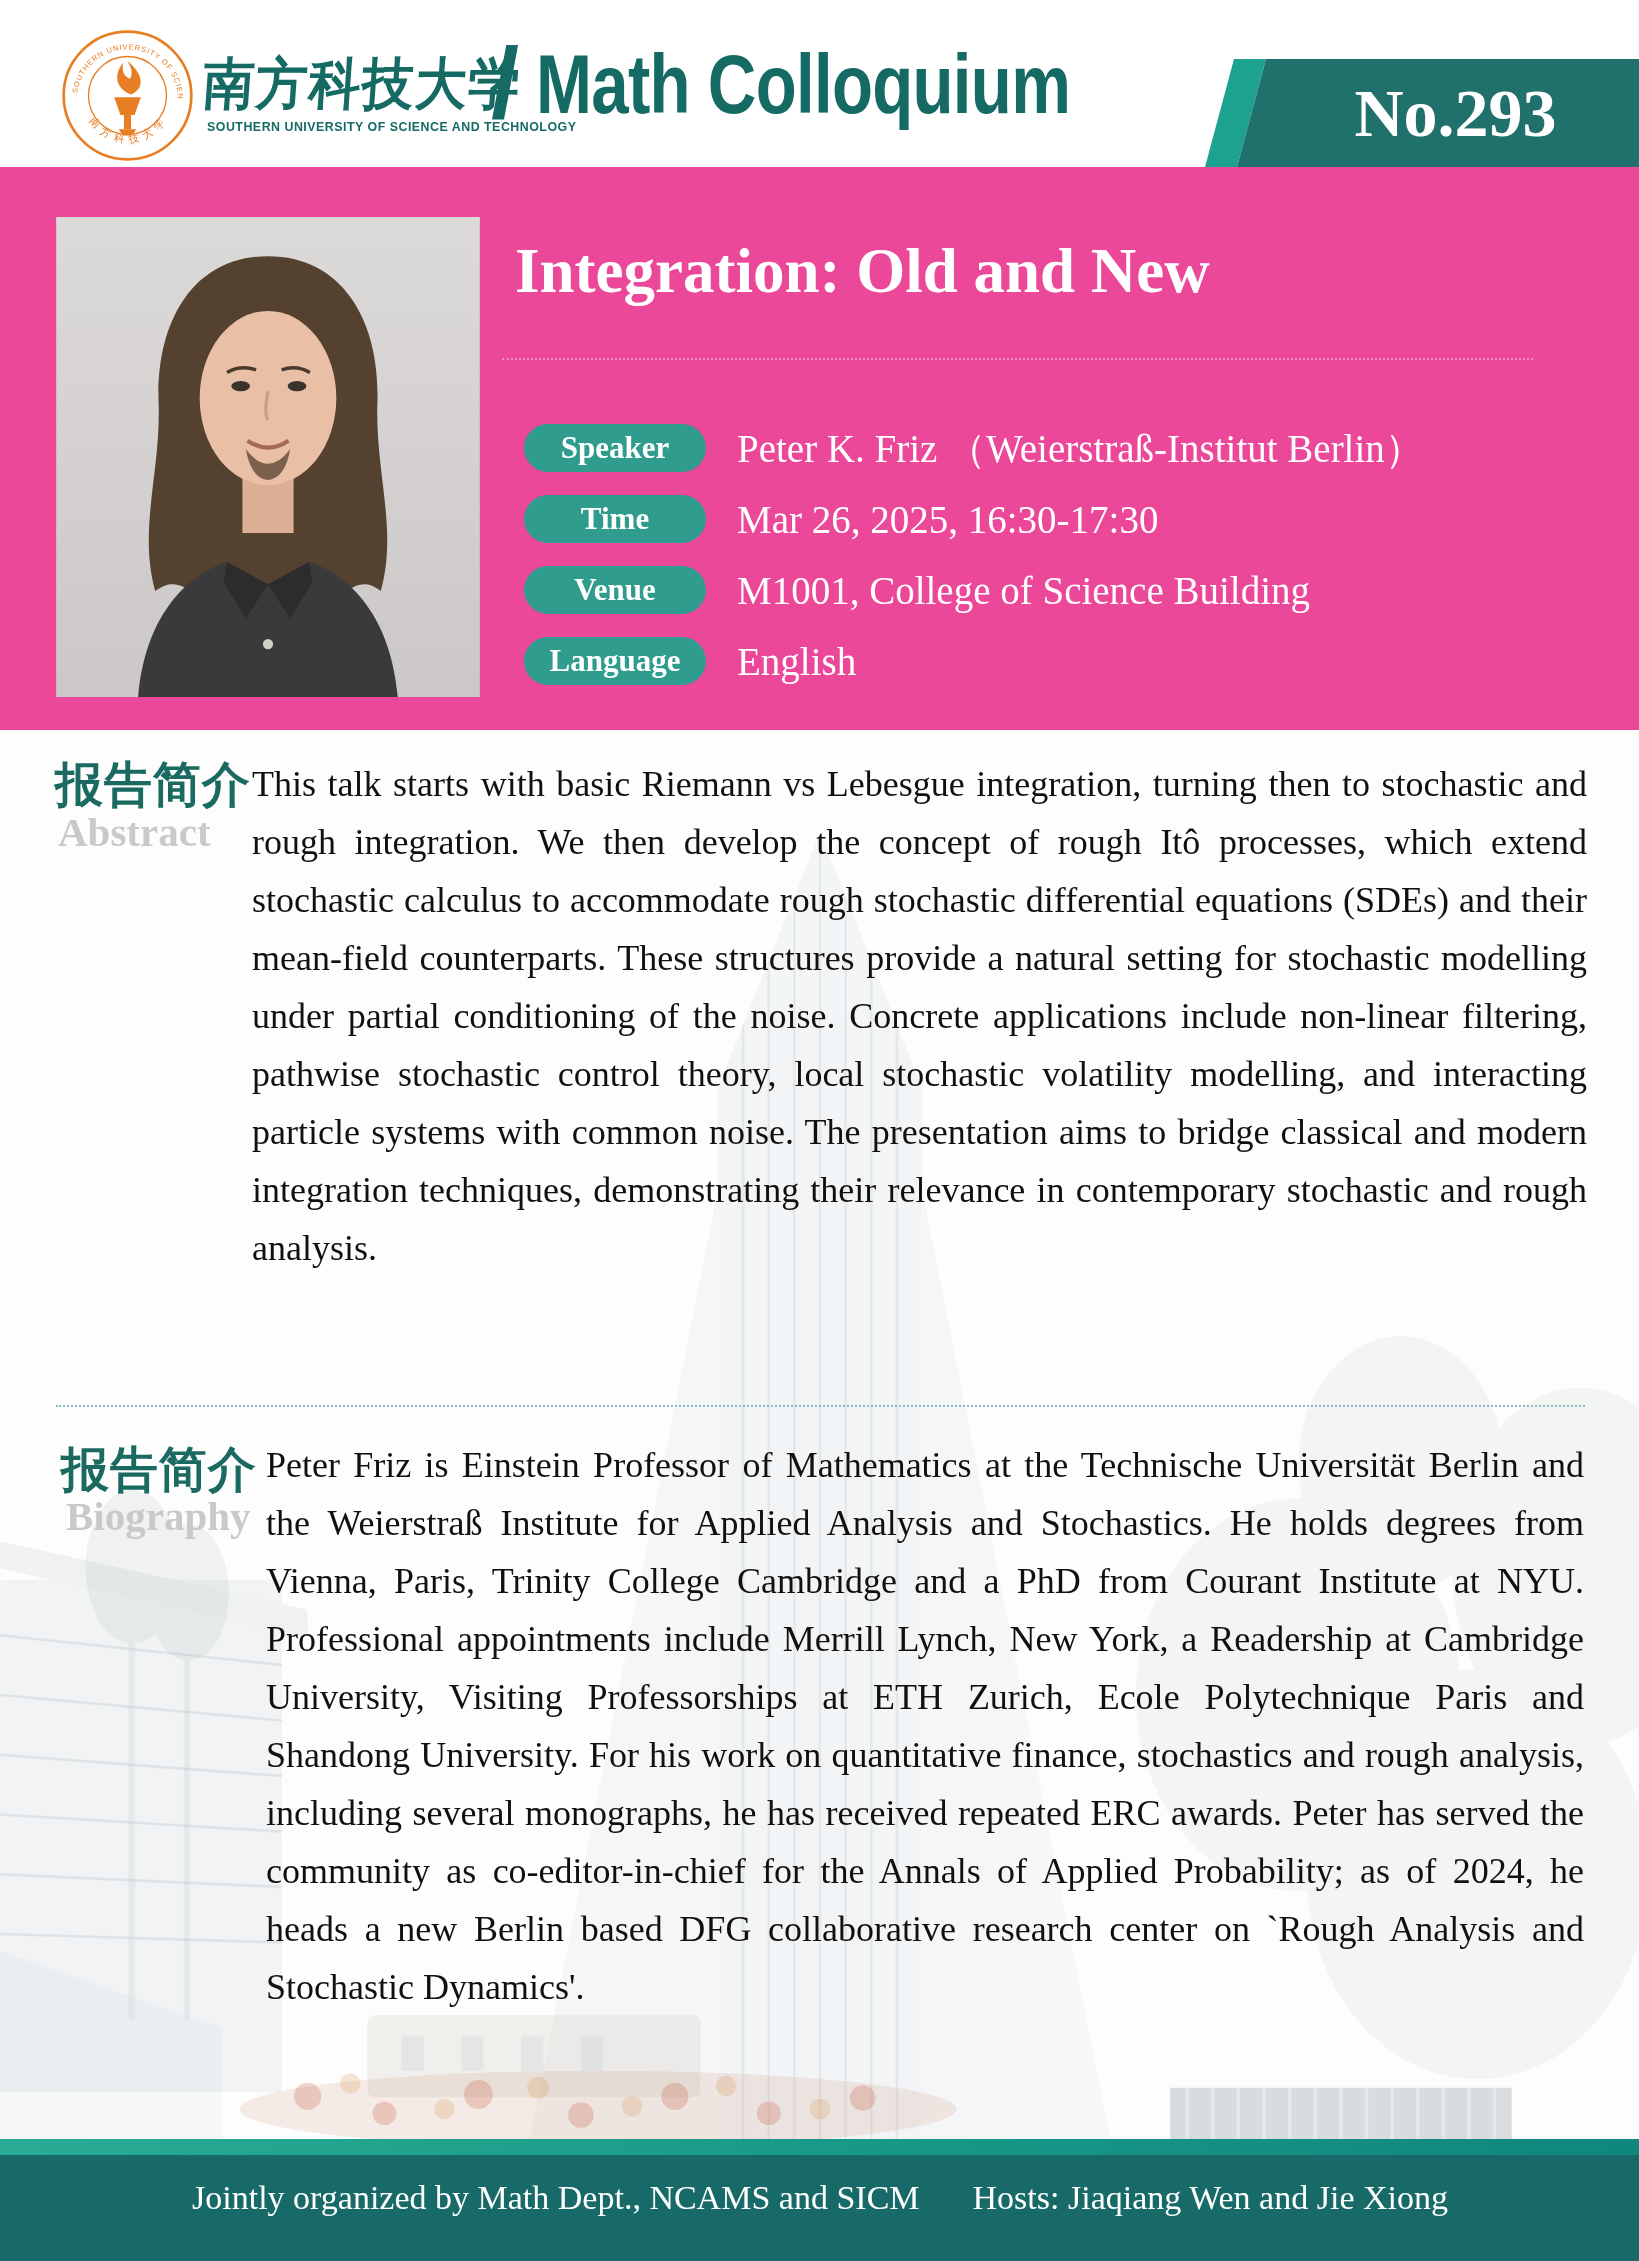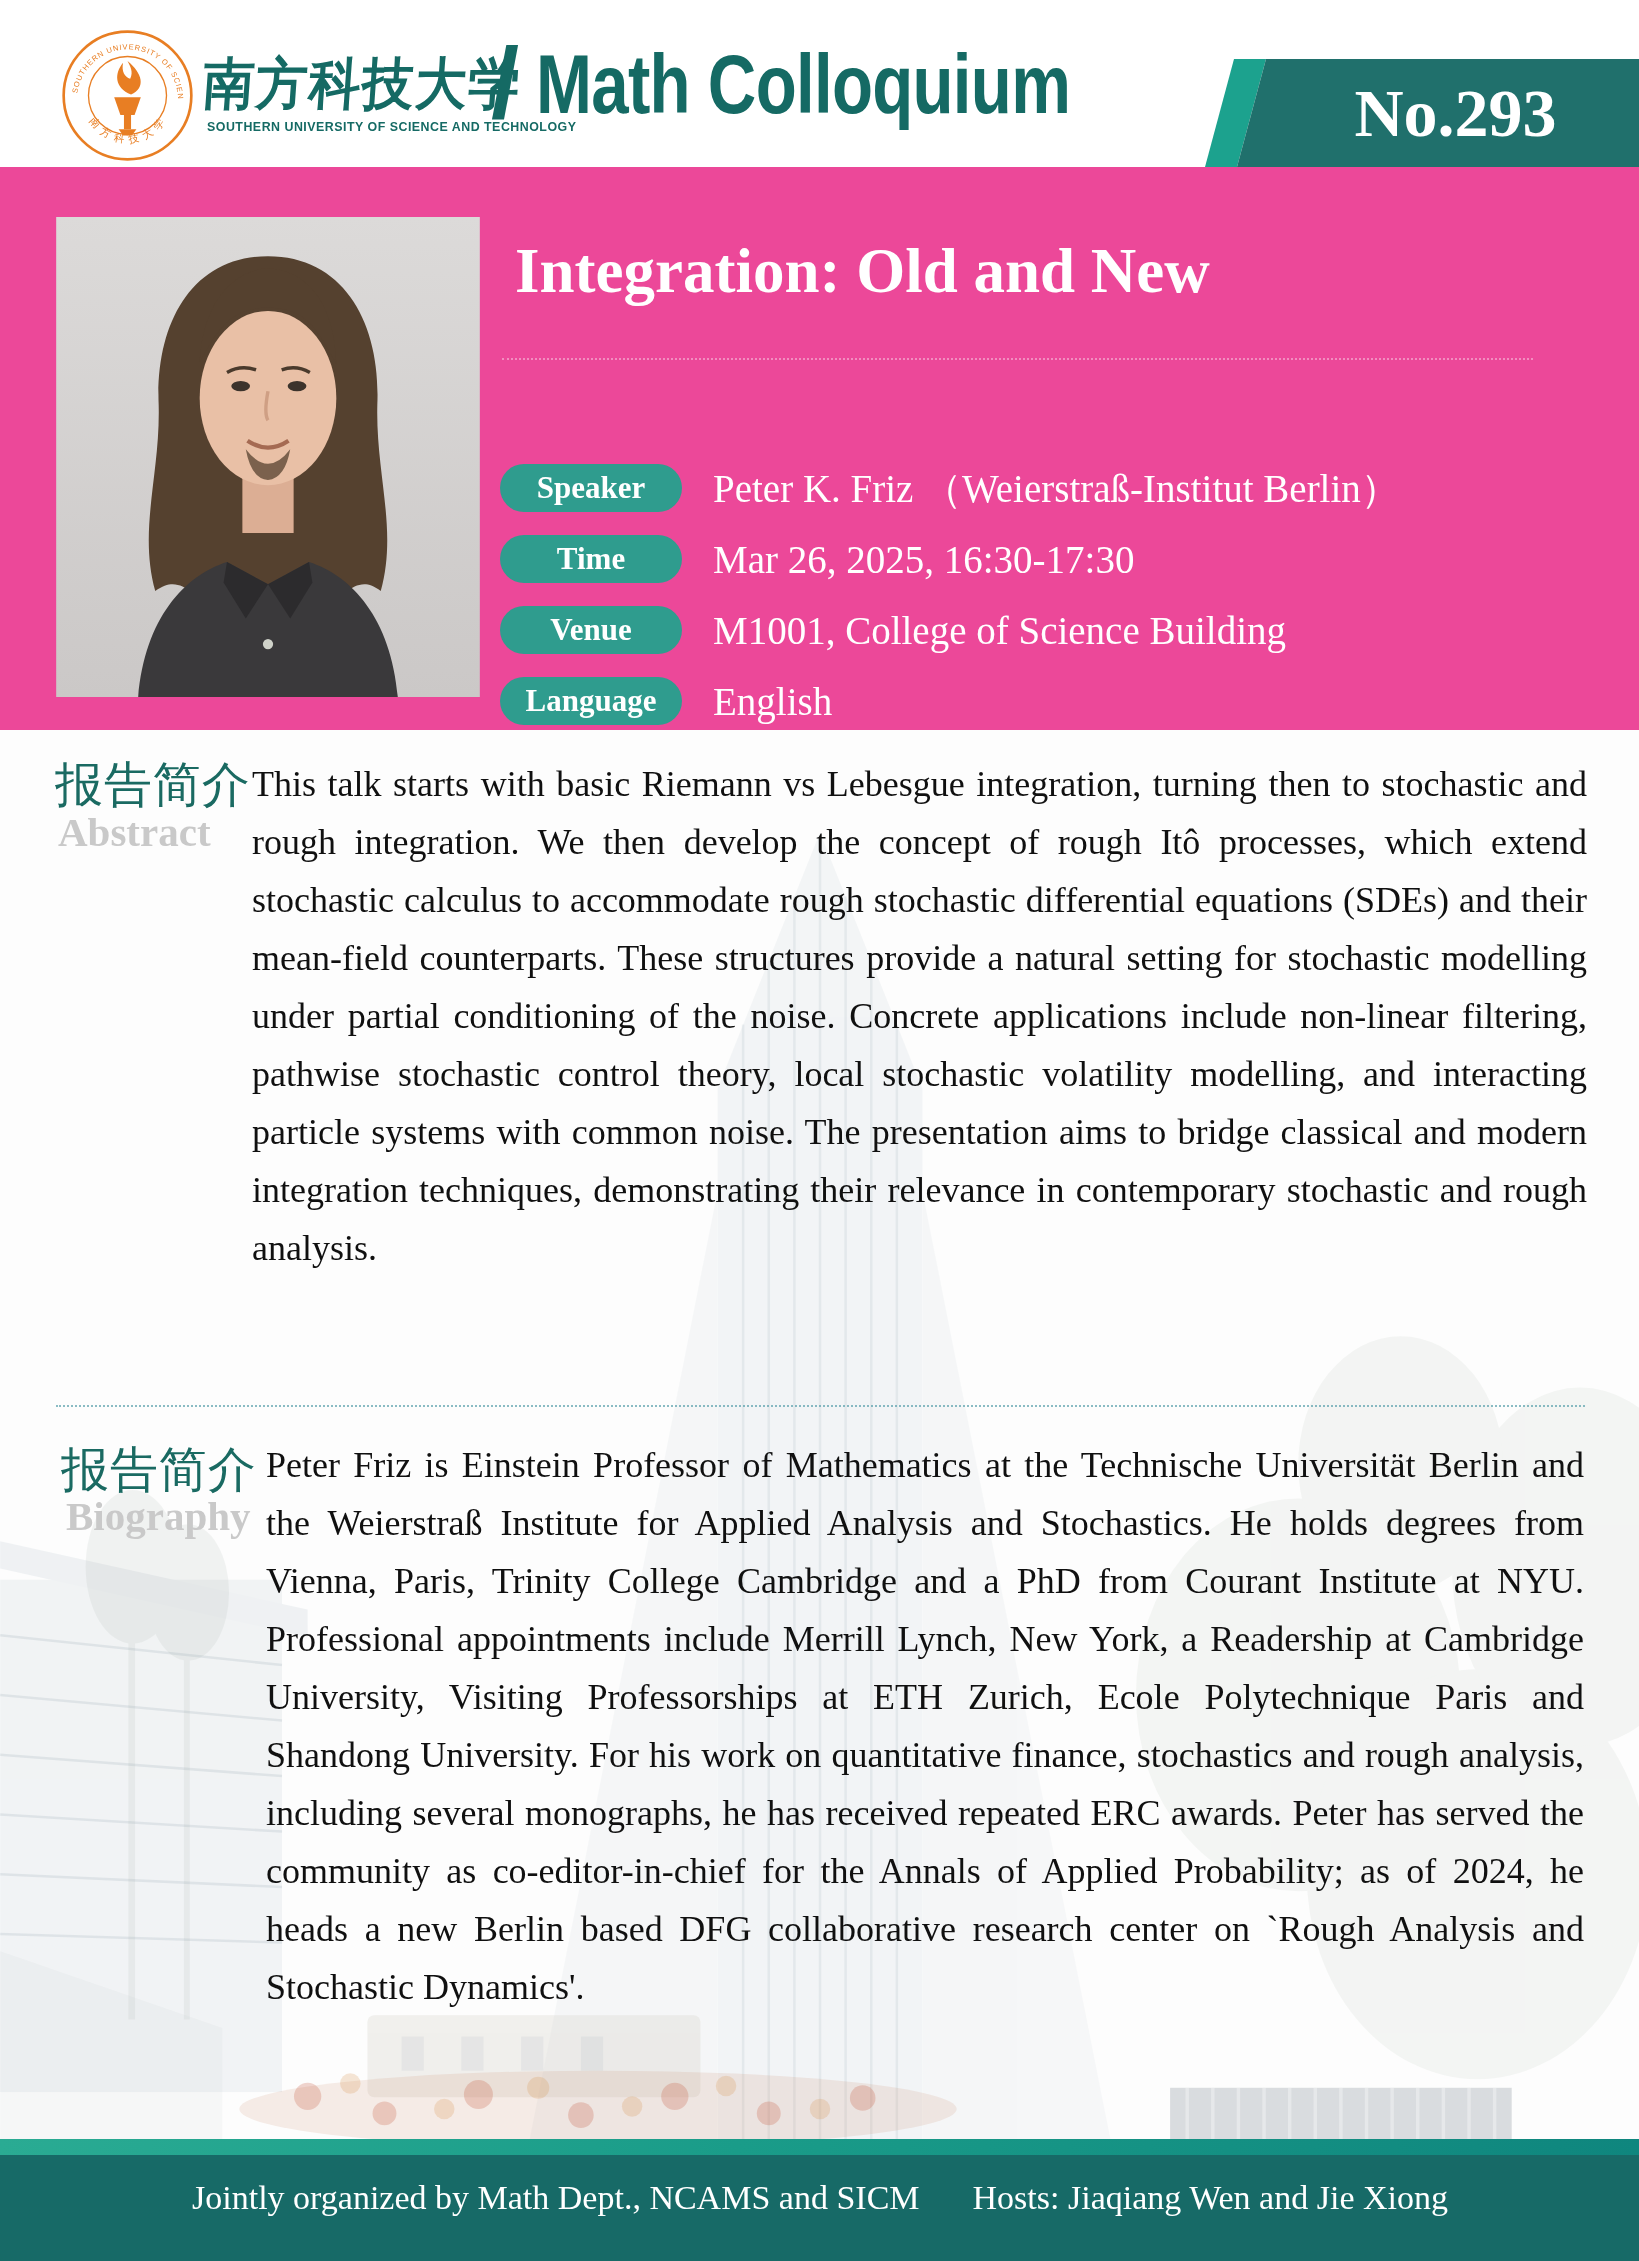--- a/index.html
+++ b/index.html
@@ -29,31 +29,31 @@
   .badge-no{position:absolute;left:145px;top:12px;width:265px;text-align:center;
          color:#ffffff;font-weight:700;font-size:68px;line-height:85px;white-space:nowrap;}
 
   
   .hero{left:0;top:167px;width:1640px;height:563px;background:#ec4899;}
   .photo{left:56px;top:50px;width:424px;height:480px;}
   .talk-title{left:515px;top:68px;width:1025px;color:#ffffff;font-weight:700;
          font-size:63px;line-height:72px;white-space:nowrap;}
   .title-divider{left:502px;top:191px;width:1031px;height:0;
          border-top:2.6px dotted rgba(255,255,255,.38);}
-  .info-row{left:500px;height:48px;width:1110px;margin-top:40px;}
+  .info-row{left:524px;height:48px;width:1110px;}
   .info-pill{position:absolute;left:0;top:0;width:182px;height:48px;border-radius:24px;
          background:#2f9c8e;color:#ffffff;font-weight:700;font-size:31px;line-height:48px;
          text-align:center;white-space:nowrap;}
   .info-value{position:absolute;left:213px;top:0;color:#ffffff;font-size:39px;line-height:50px;white-space:nowrap;}
   .row-0{top:257px;} .row-1{top:328px;} .row-2{top:399px;} .row-3{top:470px;}
 
   
   .body-bg{left:0;top:730px;width:1640px;height:1409px;background:#fdfdfd;}
   .watermark{left:0;top:730px;width:1640px;height:1409px;pointer-events:none;}
-  .label-cn{font-family:"Liberation Sans","DejaVu Sans",sans-serif;font-weight:400;
+  .label-cn{font-family:"Liberation Sans","DejaVu Sans",sans-serif;font-weight:700;
          font-size:48px;line-height:50px;color:#1a6a62;letter-spacing:0.9px;white-space:nowrap;}
   .label-en{font-weight:700;font-size:41px;line-height:44px;color:#c9c9c9;white-space:nowrap;}
   .abstract-cn{left:55px;top:760px;}
   .abstract-en{left:58px;top:810px;}
   .bio-cn{left:61px;top:1445px;}
   .bio-en{left:66px;top:1494px;}
   .para{color:#101010;font-size:36px;line-height:58px;text-align:justify;}
   .abstract-text{left:252px;top:755px;width:1335px;}
   .bio-text{left:266px;top:1436px;width:1318px;}
   .section-divider{left:56px;top:1405px;width:1529px;height:0;border-top:2.6px dotted rgba(77,154,166,.65);}

